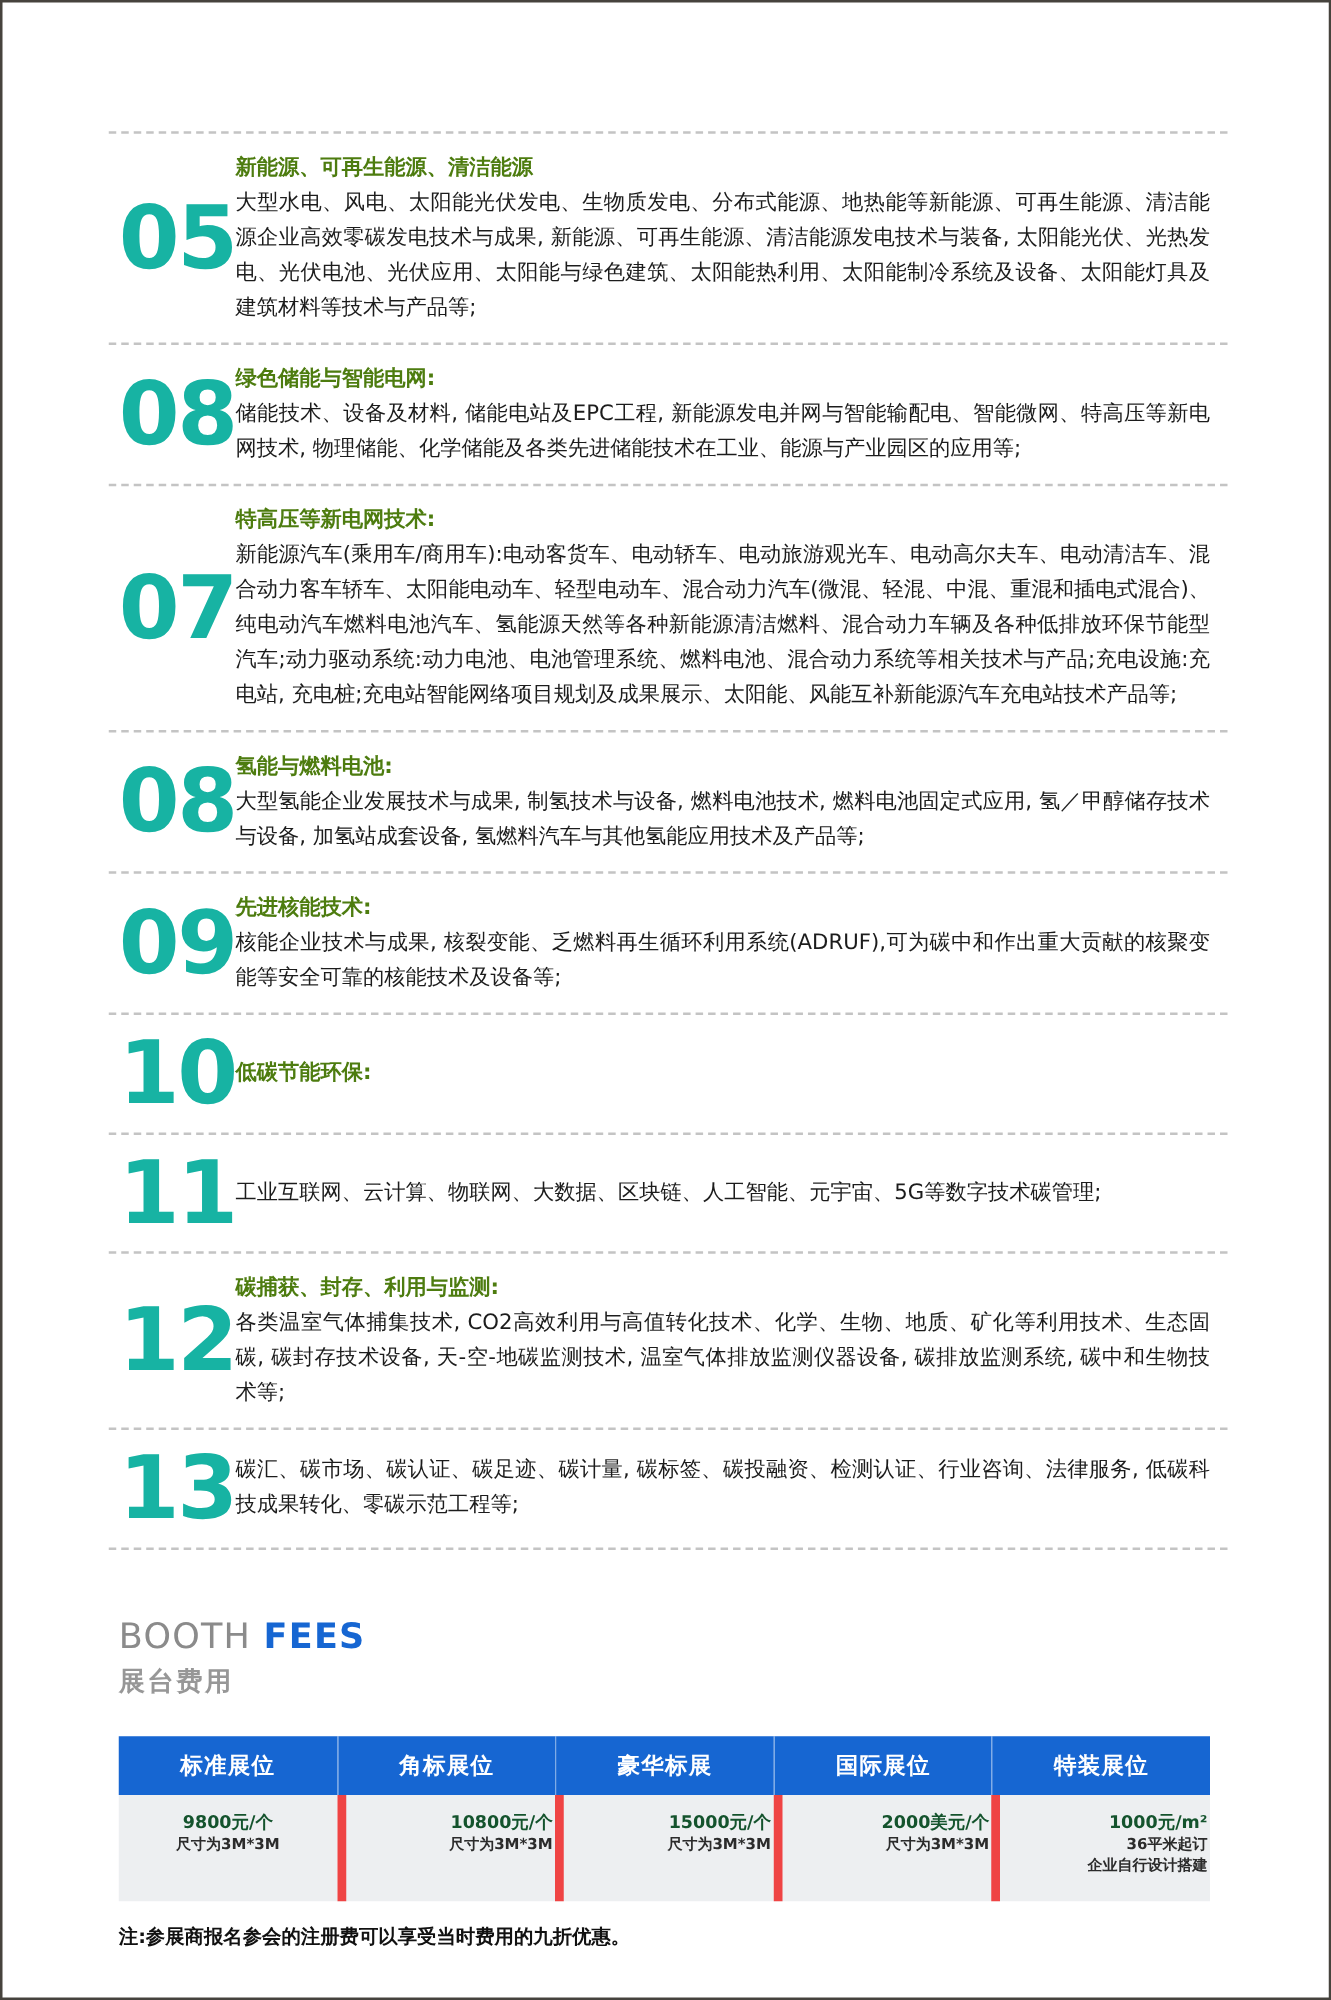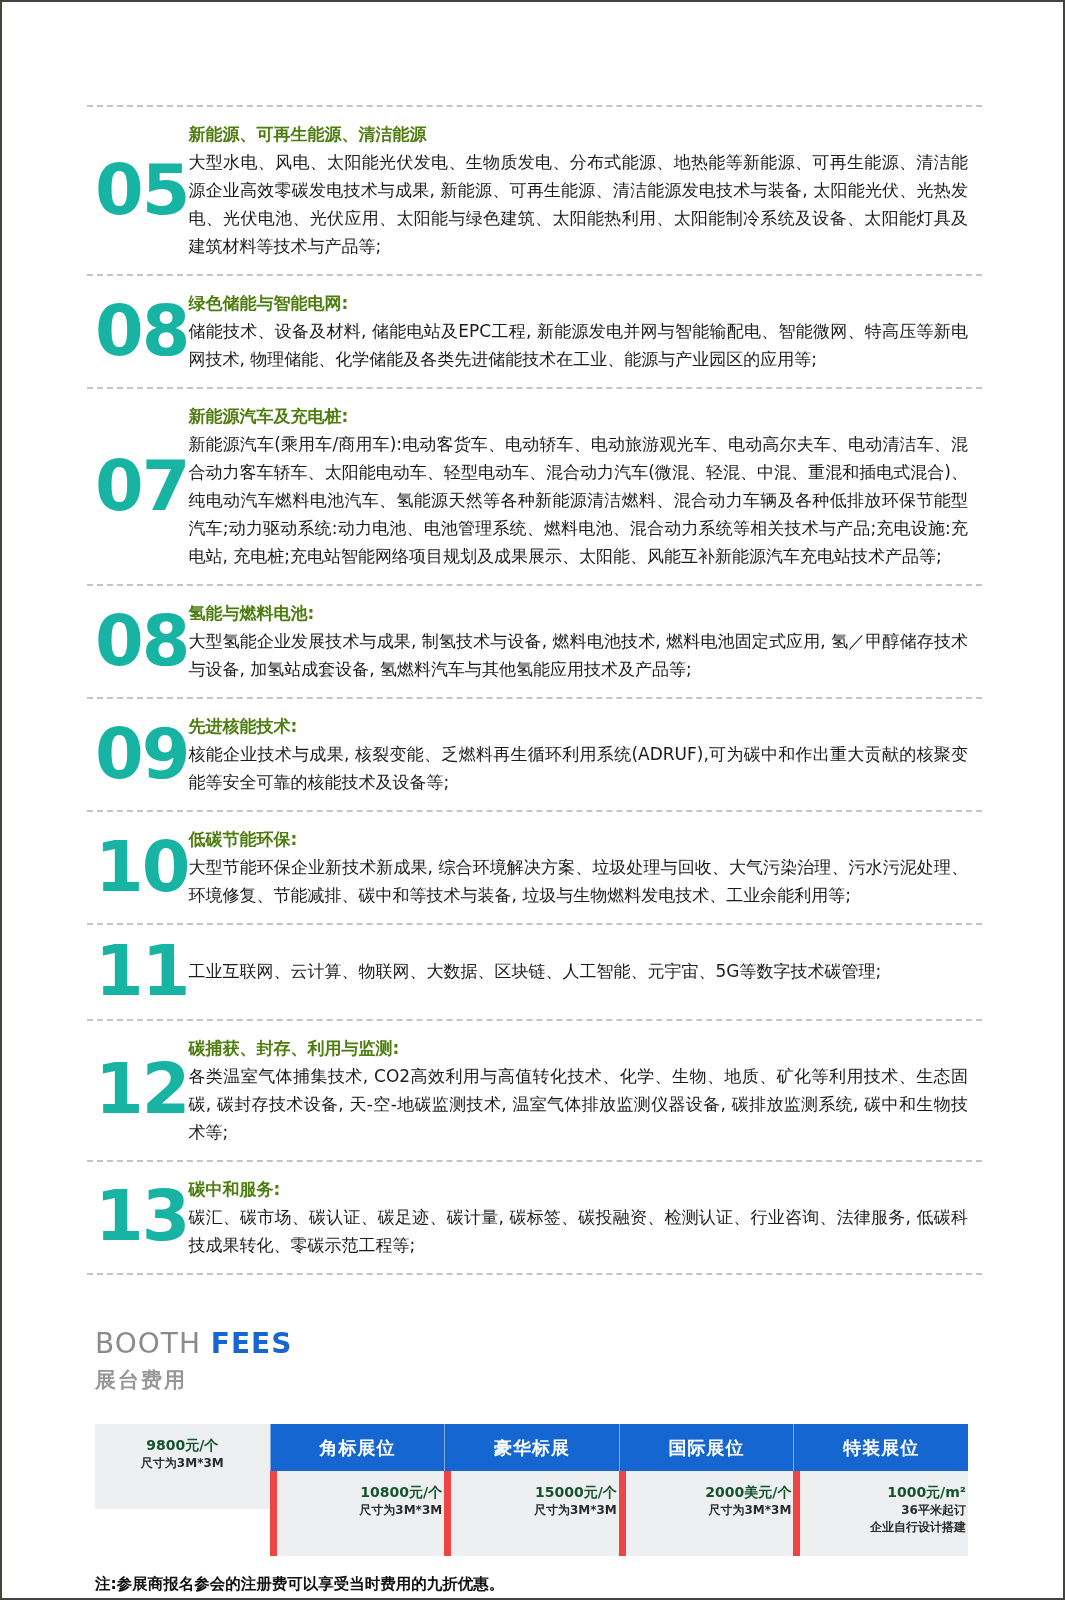--- a/index.html
+++ b/index.html
@@ -141,21 +141,21 @@
       <div class="txt">
         <div class="sec-title">绿色储能与智能电网:</div>
         <div class="sec-body">储能技术、设备及材料, 储能电站及EPC工程, 新能源发电并网与智能输配电、智能微网、特高压等新电网技术, 物理储能、化学储能及各类先进储能技术在工业、能源与产业园区的应用等;</div>
       </div>
     </div>
     <div class="divider"></div>
 
     <div class="section">
       <div class="num">07</div>
       <div class="txt">
-        <div class="sec-title">新能源汽车及充电桩:</div>
+        <div class="sec-title">特高压等新电网技术:</div>
         <div class="sec-body">新能源汽车(乘用车/商用车):电动客货车、电动轿车、电动旅游观光车、电动高尔夫车、电动清洁车、混合动力客车轿车、太阳能电动车、轻型电动车、混合动力汽车(微混、轻混、中混、重混和插电式混合)、纯电动汽车燃料电池汽车、氢能源天然等各种新能源清洁燃料、混合动力车辆及各种低排放环保节能型汽车;动力驱动系统:动力电池、电池管理系统、燃料电池、混合动力系统等相关技术与产品;充电设施:充电站, 充电桩;充电站智能网络项目规划及成果展示、太阳能、风能互补新能源汽车充电站技术产品等;</div>
       </div>
     </div>
     <div class="divider"></div>
 
     <div class="section">
       <div class="num">08</div>
       <div class="txt">
         <div class="sec-title">氢能与燃料电池:</div>
         <div class="sec-body">大型氢能企业发展技术与成果, 制氢技术与设备, 燃料电池技术, 燃料电池固定式应用, 氢／甲醇储存技术与设备, 加氢站成套设备, 氢燃料汽车与其他氢能应用技术及产品等;</div>
@@ -169,21 +169,20 @@
         <div class="sec-title">先进核能技术:</div>
         <div class="sec-body">核能企业技术与成果, 核裂变能、乏燃料再生循环利用系统(ADRUF),可为碳中和作出重大贡献的核聚变能等安全可靠的核能技术及设备等;</div>
       </div>
     </div>
     <div class="divider"></div>
 
     <div class="section">
       <div class="num">10</div>
       <div class="txt">
         <div class="sec-title">低碳节能环保:</div>
-        <div class="sec-body">大型节能环保企业新技术新成果, 综合环境解决方案、垃圾处理与回收、大气污染治理、污水污泥处理、环境修复、节能减排、碳中和等技术与装备, 垃圾与生物燃料发电技术、工业余能利用等;</div>
       </div>
     </div>
     <div class="divider"></div>
 
     <div class="section">
       <div class="num">11</div>
       <div class="txt">
         <div class="sec-body">工业互联网、云计算、物联网、大数据、区块链、人工智能、元宇宙、5G等数字技术碳管理;</div>
       </div>
     </div>
@@ -194,35 +193,35 @@
       <div class="txt">
         <div class="sec-title">碳捕获、封存、利用与监测:</div>
         <div class="sec-body">各类温室气体捕集技术, CO2高效利用与高值转化技术、化学、生物、地质、矿化等利用技术、生态固碳, 碳封存技术设备, 天-空-地碳监测技术, 温室气体排放监测仪器设备, 碳排放监测系统, 碳中和生物技术等;</div>
       </div>
     </div>
     <div class="divider"></div>
 
     <div class="section">
       <div class="num">13</div>
       <div class="txt">
-        <div class="sec-title">碳中和服务:</div>
         <div class="sec-body">碳汇、碳市场、碳认证、碳足迹、碳计量, 碳标签、碳投融资、检测认证、行业咨询、法律服务, 低碳科技成果转化、零碳示范工程等;</div>
       </div>
     </div>
     <div class="divider"></div>
 
     <div class="booth">
       <div class="booth-heading">
         <span class="en-gray">BOOTH</span>
         <span class="en-blue">FEES</span>
       </div>
       <div class="booth-zh">展台费用</div>
 
       <div class="fee-table">
         <div class="fee-col">
+          <div class="fee-th">标准展位</div>
           <div class="fee-td">
             <div class="fee-price">9800元/个</div>
             <div class="fee-size">尺寸为3M*3M</div>
 
           </div>
         </div>
         <div class="fee-col">
           <div class="fee-th">角标展位</div>
           <div class="fee-td">
             <div class="fee-price">10800元/个</div>

